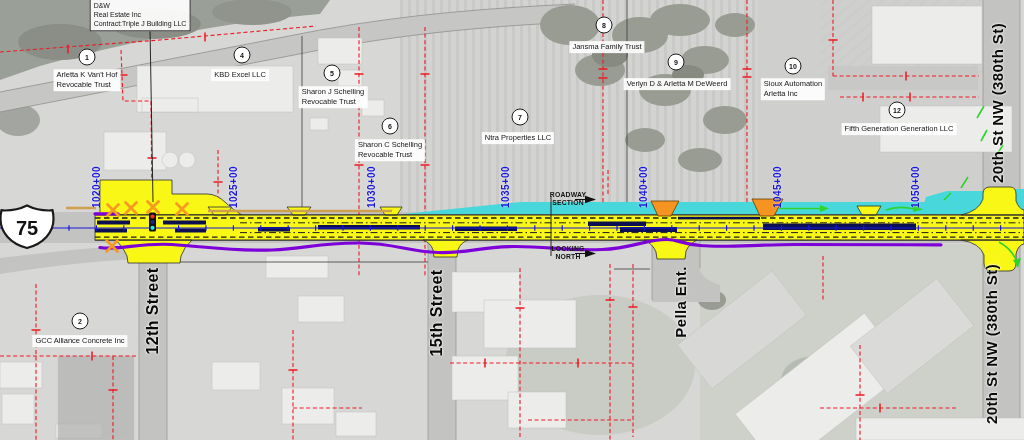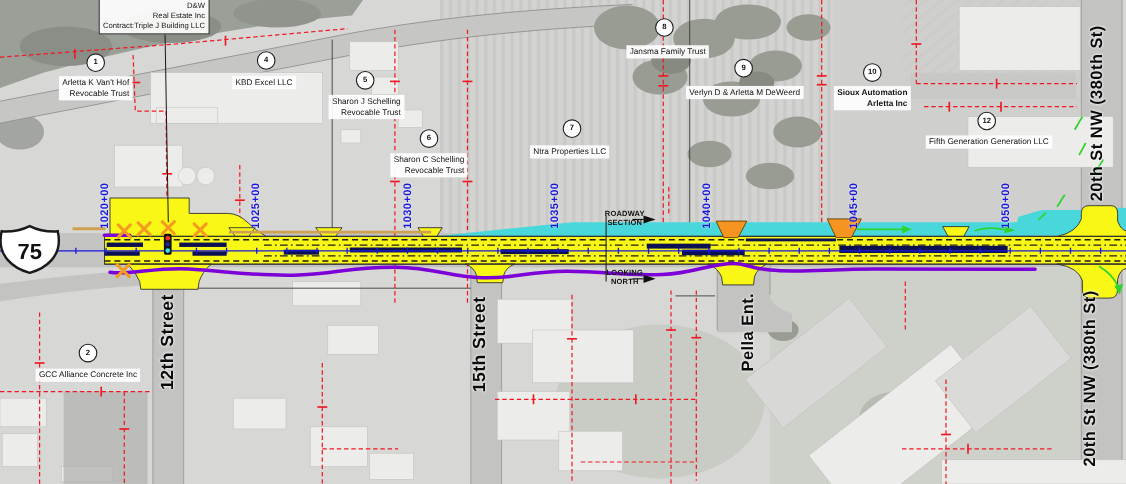--- a/index.html
+++ b/index.html
@@ -1,23 +1,23 @@
 <!DOCTYPE html>
 <html><head>
 <meta charset="utf-8">
 <style>
   html,body{margin:0;padding:0;background:#e8e8e8}
   .stage{position:relative;width:1024px;height:440px;overflow:hidden;background:#d7d7d5;
          font-family:"Liberation Sans",sans-serif}
   svg.base{position:absolute;left:0;top:0;z-index:10}
   .lbl{position:absolute;transform:translate(-50%,-50%);background:rgba(255,255,255,.92);
-       color:#141414;font-size:7.5px;line-height:1.3;text-align:right;padding:1px 3px;
+       color:#141414;font-size:7.5px;line-height:1.3;text-align:left;padding:1px 3px;
        white-space:nowrap;z-index:30}
   .lbl.box{border:1px solid #222;font-size:7px;padding:2px 3px}
-  .lbl.b{font-weight:bold}
+  .lbl.b{font-weight:normal}
   .circle{position:absolute;width:15px;height:15px;border:1.2px solid #1d1d1d;border-radius:50%;
           background:#fff;color:#111;font-size:7px;font-weight:bold;display:flex;align-items:center;
           justify-content:center;transform:translate(-50%,-50%);z-index:30}
   .station{position:absolute;color:#1a17dd;font-weight:bold;font-size:10px;letter-spacing:.4px;
            transform:translate(-50%,-50%) rotate(-90deg);z-index:25;white-space:nowrap;
            text-shadow:0 0 2px rgba(255,255,255,.8)}
   .street{position:absolute;color:#0a0a0a;font-weight:bold;transform:translate(-50%,-50%) rotate(-90deg);
           z-index:25;white-space:nowrap;letter-spacing:.4px;
           text-shadow:0 0 2px #fff,0 0 3px rgba(255,255,255,.8)}
   .st16{font-size:16px}.st15{font-size:15px}

